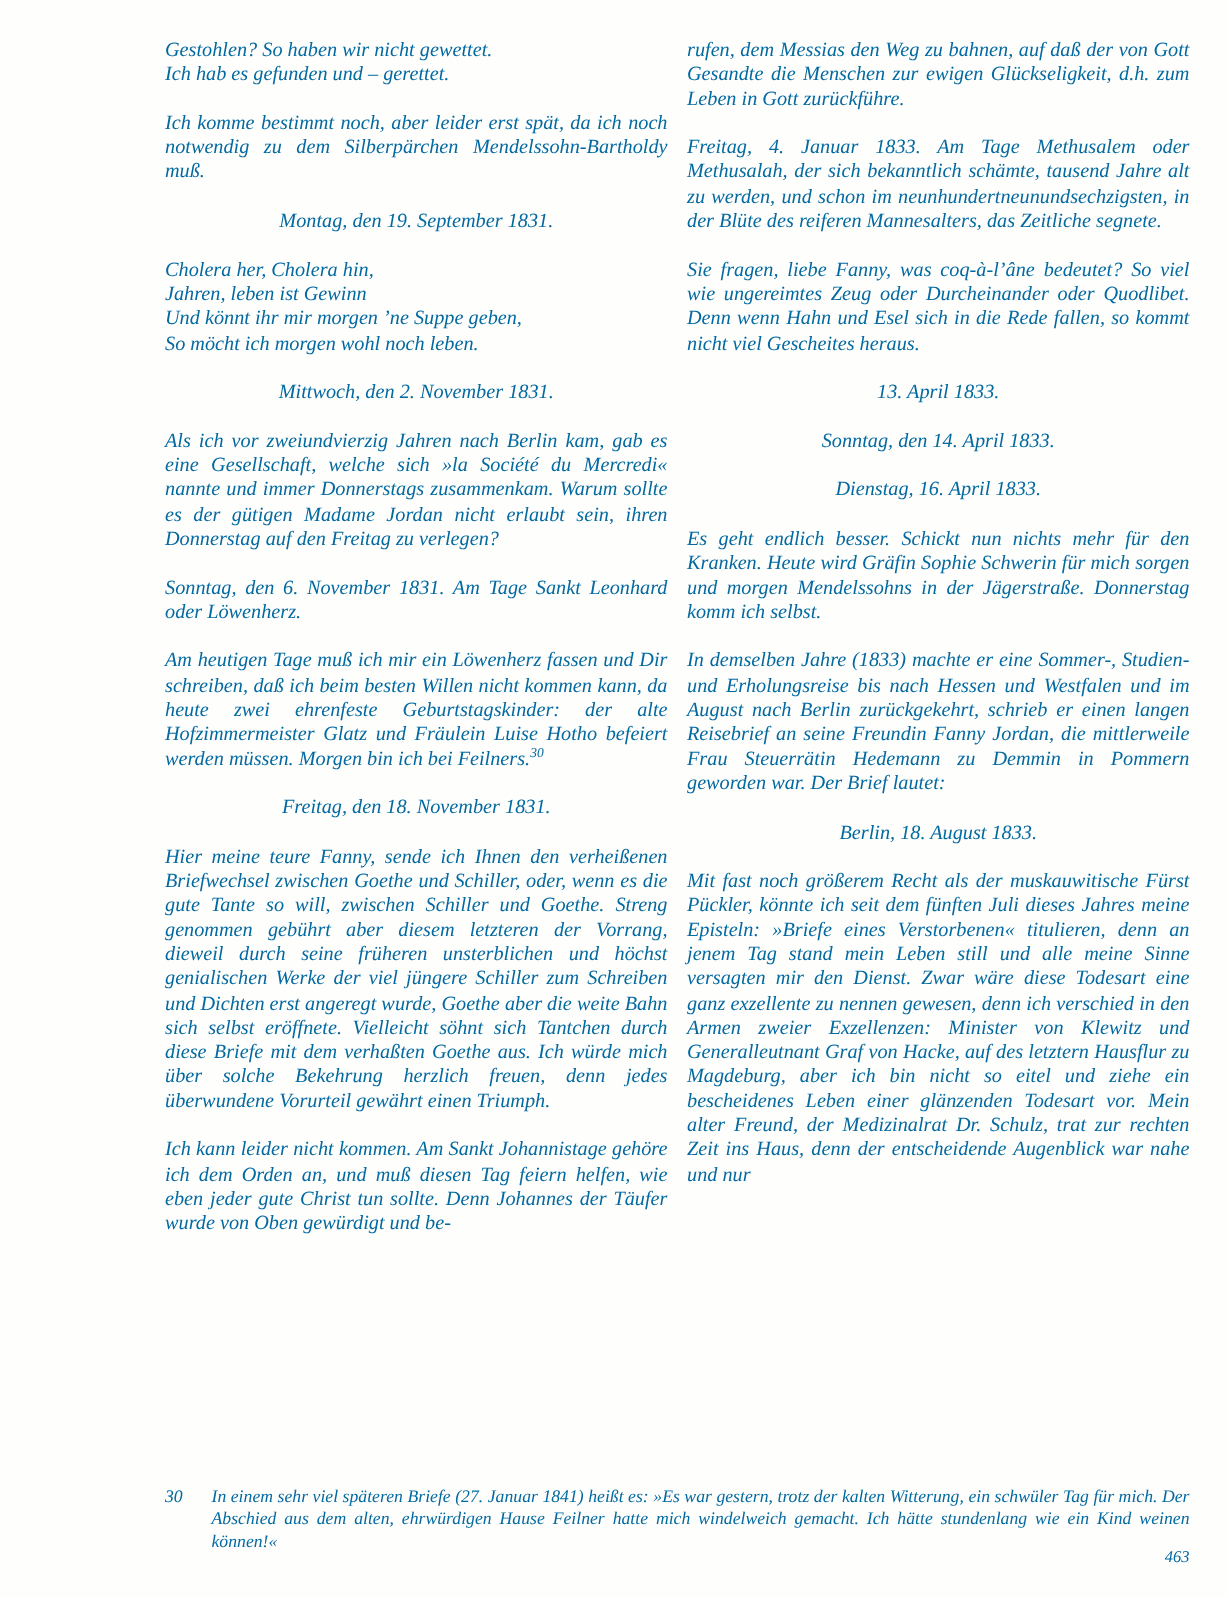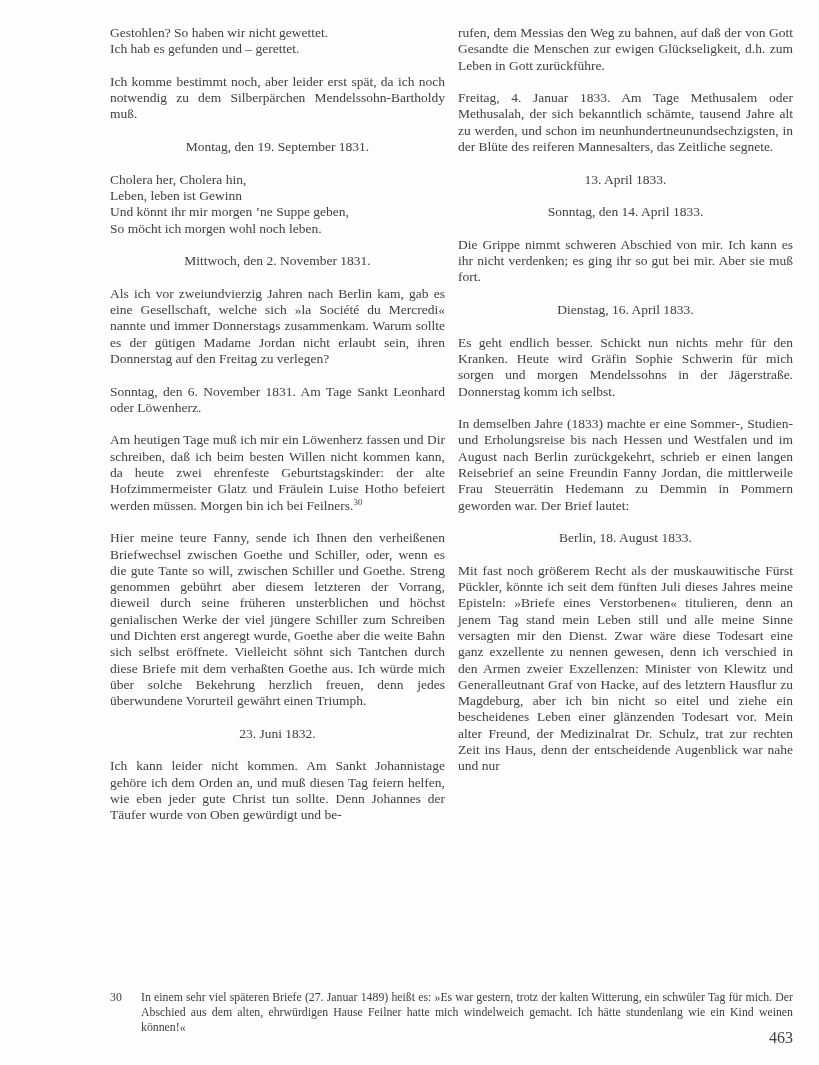--- a/index.html
+++ b/index.html
@@ -6,22 +6,23 @@
     margin: 0;
     padding: 0;
     background: #ffffff;
   }
   .page {
     position: relative;
     width: 819px;
     height: 1065px;
     background: #fefefc;
     font-family: "Liberation Serif", "DejaVu Serif", serif;
-    color: #404040;
+    color: #0369a1;
     overflow: hidden;
+    font-style: italic;
     -webkit-font-smoothing: antialiased;
   }
   .content {
     position: absolute;
     left: 110px;
     top: 25px;
     width: 683px;
     display: flex;
     gap: 13px;
   }
@@ -62,57 +63,57 @@
     top: 0;
   }
   .fn-text {
     margin-left: 31px;
     text-align: justify;
   }
   .page-number {
     position: absolute;
     right: 26px;
     top: 1031px;
-    font-size: 16px;
+    font-size: 11px;
     line-height: 14px;
   }
 </style>
 </head>
 <body>
 
 <div class="page">
   <div class="content">
     <div class="col" id="col-left">
         <p class="verse"><span>Gestohlen? So haben wir nicht gewettet.
 Ich hab es gefunden und – gerettet.</span></p>
         <p class="para"><span>Ich komme bestimmt noch, aber leider erst spät, da ich noch notwendig zu dem Silberpärchen Mendelssohn-Bartholdy muß.</span></p>
         <p class="date"><span>Montag, den 19. September 1831.</span></p>
         <p class="verse"><span>Cholera her, Cholera hin,
-Leben, leben ist Gewinn
+Jahren, leben ist Gewinn
 Und könnt ihr mir morgen ’ne Suppe geben,
 So möcht ich morgen wohl noch leben.</span></p>
         <p class="date"><span>Mittwoch, den 2. November 1831.</span></p>
         <p class="para"><span>Als ich vor zweiundvierzig Jahren nach Berlin kam, gab es eine Gesellschaft, welche sich »la Société du Mercredi« nannte und immer Donnerstags zusammenkam. Warum sollte es der gütigen Madame Jordan nicht erlaubt sein, ihren Donnerstag auf den Freitag zu verlegen?</span></p>
         <p class="para"><span>Sonntag, den 6. November 1831. Am Tage Sankt Leonhard oder Löwenherz.</span></p>
         <p class="para"><span>Am heutigen Tage muß ich mir ein Löwenherz fassen und Dir schreiben, daß ich beim besten Willen nicht kommen kann, da heute zwei ehrenfeste Geburtstagskinder: der alte Hofzimmermeister Glatz und Fräulein Luise Hotho befeiert werden müssen. Morgen bin ich bei Feilners.</span><sup>30</sup></p>
+        <p class="date"><span>Freitag, den 18. November 1831.</span></p>
         <p class="para"><span>Hier meine teure Fanny, sende ich Ihnen den verheißenen Briefwechsel zwischen Goethe und Schiller, oder, wenn es die gute Tante so will, zwischen Schiller und Goethe. Streng genommen gebührt aber diesem letzteren der Vorrang, dieweil durch seine früheren unsterblichen und höchst genialischen Werke der viel jüngere Schiller zum Schreiben und Dichten erst angeregt wurde, Goethe aber die weite Bahn sich selbst eröffnete. Vielleicht söhnt sich Tantchen durch diese Briefe mit dem verhaßten Goethe aus. Ich würde mich über solche Bekehrung herzlich freuen, denn jedes überwundene Vorurteil gewährt einen Triumph.</span></p>
-        <p class="date"><span>23. Juni 1832.</span></p>
         <p class="para"><span>Ich kann leider nicht kommen. Am Sankt Johannistage gehöre ich dem Orden an, und muß diesen Tag feiern helfen, wie eben jeder gute Christ tun sollte. Denn Johannes der Täufer wurde von Oben gewürdigt und be-</span></p>
       </div>
     <div class="col" id="col-right">
         <p class="para"><span>rufen, dem Messias den Weg zu bahnen, auf daß der von Gott Gesandte die Menschen zur ewigen Glückseligkeit, d.h. zum Leben in Gott zurückführe.</span></p>
         <p class="para"><span>Freitag, 4. Januar 1833. Am Tage Methusalem oder Methusalah, der sich bekanntlich schämte, tausend Jahre alt zu werden, und schon im neunhundertneunundsechzigsten, in der Blüte des reiferen Mannesalters, das Zeitliche segnete.</span></p>
+        <p class="para"><span>Sie fragen, liebe Fanny, was coq-à-l’âne bedeutet? So viel wie ungereimtes Zeug oder Durcheinander oder Quodlibet. Denn wenn Hahn und Esel sich in die Rede fallen, so kommt nicht viel Gescheites heraus.</span></p>
         <p class="date"><span>13. April 1833.</span></p>
         <p class="date"><span>Sonntag, den 14. April 1833.</span></p>
-        <p class="para"><span>Die Grippe nimmt schweren Abschied von mir. Ich kann es ihr nicht verdenken; es ging ihr so gut bei mir. Aber sie muß fort.</span></p>
         <p class="date"><span>Dienstag, 16. April 1833.</span></p>
         <p class="para"><span>Es geht endlich besser. Schickt nun nichts mehr für den Kranken. Heute wird Gräfin Sophie Schwerin für mich sorgen und morgen Mendelssohns in der Jägerstraße. Donnerstag komm ich selbst.</span></p>
         <p class="para"><span>In demselben Jahre (1833) machte er eine Sommer-, Studien- und Erholungsreise bis nach Hessen und Westfalen und im August nach Berlin zurückgekehrt, schrieb er einen langen Reisebrief an seine Freundin Fanny Jordan, die mittlerweile Frau Steuerrätin Hedemann zu Demmin in Pommern geworden war. Der Brief lautet:</span></p>
         <p class="date"><span>Berlin, 18. August 1833.</span></p>
         <p class="para"><span>Mit fast noch größerem Recht als der muskauwitische Fürst Pückler, könnte ich seit dem fünften Juli dieses Jahres meine Episteln: »Briefe eines Verstorbenen« titulieren, denn an jenem Tag stand mein Leben still und alle meine Sinne versagten mir den Dienst. Zwar wäre diese Todesart eine ganz exzellente zu nennen gewesen, denn ich verschied in den Armen zweier Exzellenzen: Minister von Klewitz und Generalleutnant Graf von Hacke, auf des letztern Hausflur zu Magdeburg, aber ich bin nicht so eitel und ziehe ein bescheidenes Leben einer glänzenden Todesart vor. Mein alter Freund, der Medizinalrat Dr. Schulz, trat zur rechten Zeit ins Haus, denn der entscheidende Augenblick war nahe und nur</span></p>
       </div>
   </div>
   <div class="footnote">
     <span class="fn-marker">30</span>
-    <div class="fn-text">In einem sehr viel späteren Briefe (27. Januar 1489) heißt es: »Es war gestern, trotz der kalten Witterung, ein schwüler Tag für mich. Der Abschied aus dem alten, ehrwürdigen Hause Feilner hatte mich windelweich gemacht. Ich hätte stundenlang wie ein Kind weinen können!«</div>
+    <div class="fn-text">In einem sehr viel späteren Briefe (27. Januar 1841) heißt es: »Es war gestern, trotz der kalten Witterung, ein schwüler Tag für mich. Der Abschied aus dem alten, ehrwürdigen Hause Feilner hatte mich windelweich gemacht. Ich hätte stundenlang wie ein Kind weinen können!«</div>
   </div>
   <div class="page-number">463</div>
 </div>
 
 </body></html>

